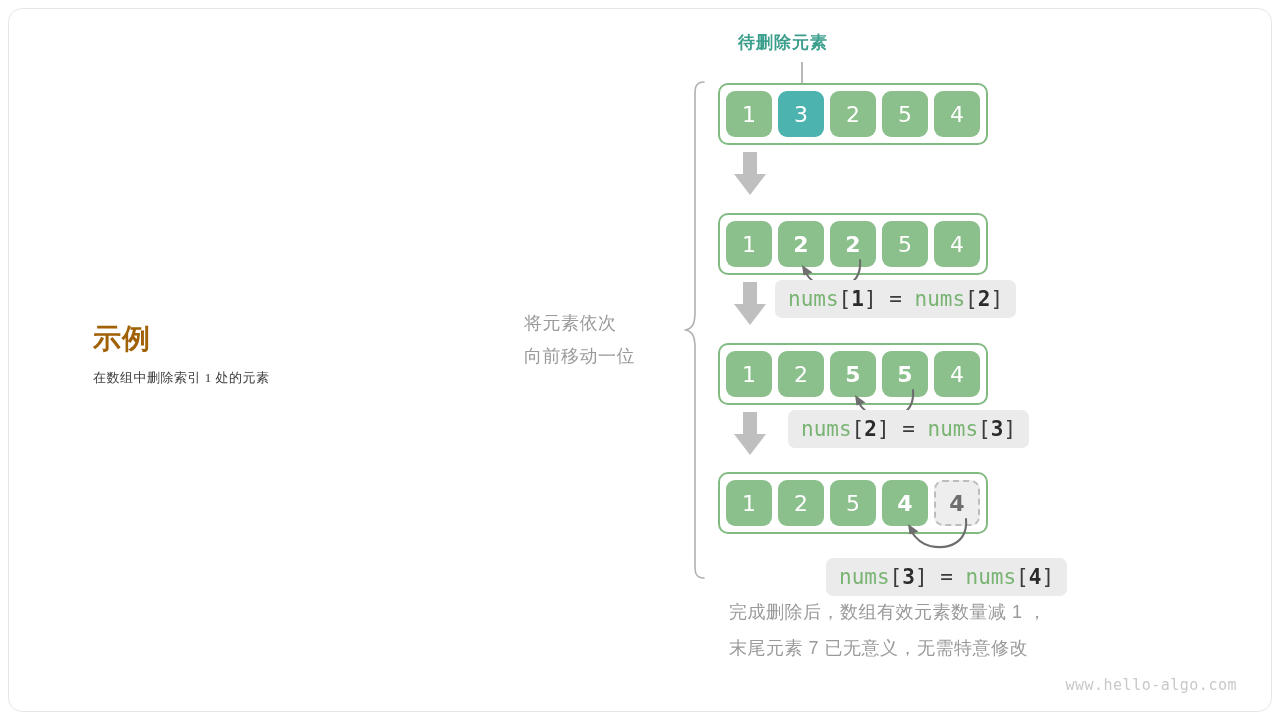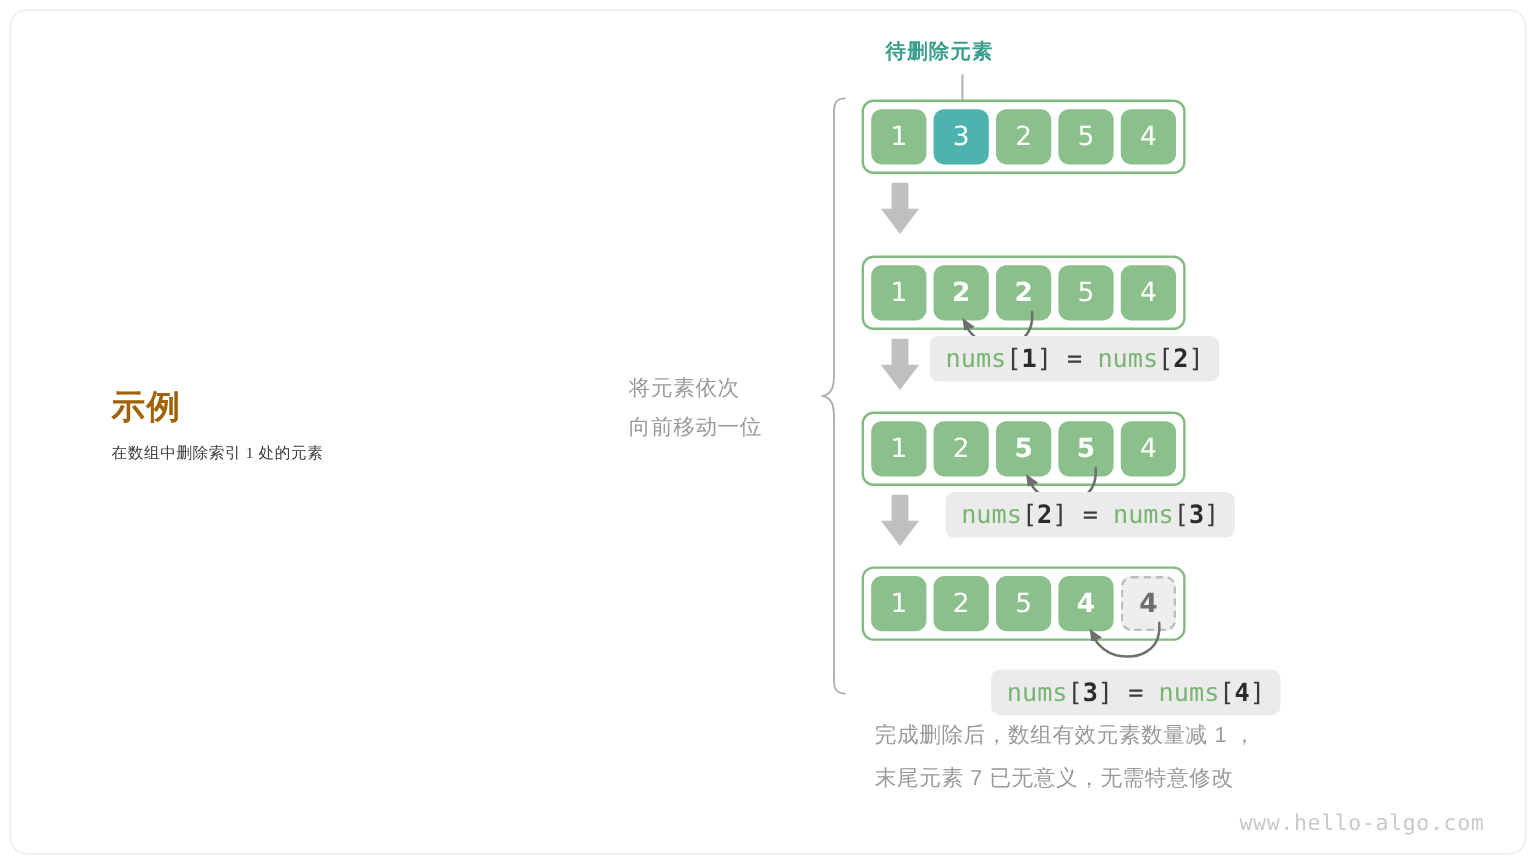--- a/index.html
+++ b/index.html
@@ -165,21 +165,21 @@
     font-size: 18px;
     color: #9a9a9a;
     line-height: 36px;
     letter-spacing: 0.5px;
   }
   .watermark {
     position: absolute;
     right: 43px;
     top: 676px;
     font-family: "DejaVu Sans Mono", "Liberation Mono", monospace;
-    font-size: 18px;
+    font-size: 15px;
     color: #c9c9c9;
     letter-spacing: 0.5px;
   }
 </style>
 </head>
 <body>
 
 <div id="frame"></div>
 
 <div id="stage">

